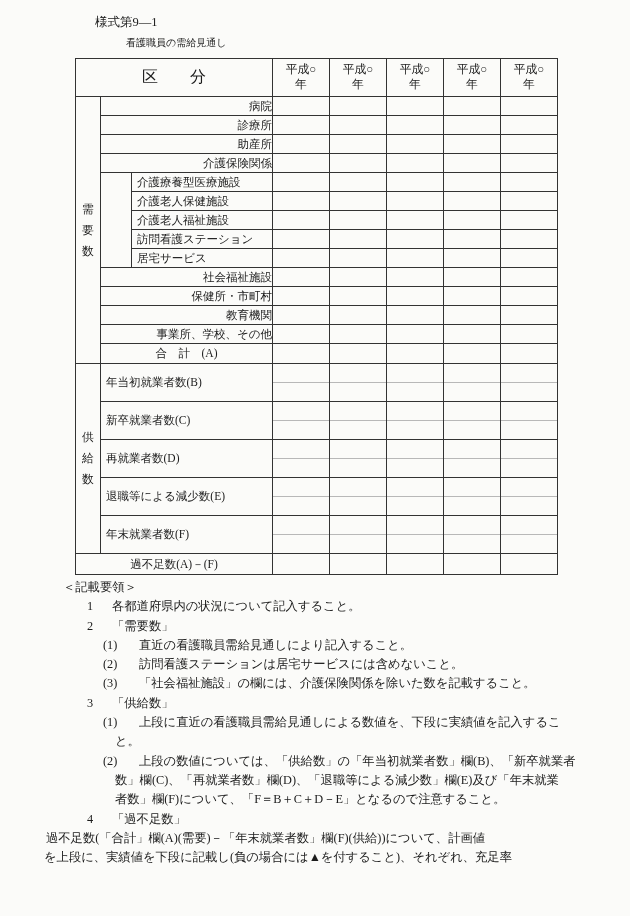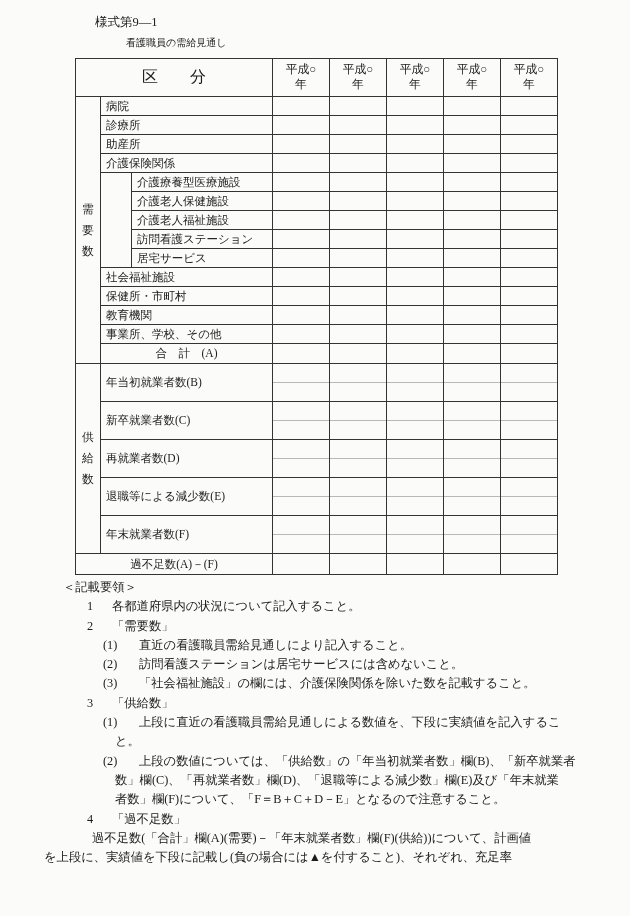--- a/index.html
+++ b/index.html
@@ -15,42 +15,42 @@
   table{
     position:absolute;left:75px;top:58px;
     border-collapse:collapse;table-layout:fixed;
   }
   th,td{
     border:1px solid #333;padding:0;font-weight:normal;
     font-size:11.5px;background:transparent;
   }
   th.cat-h{text-align:center;font-size:16px;}
   th.year-th{text-align:center;font-size:11.8px;line-height:1.3;padding:2px 0 3px 0;height:32px;}
-  td.label{padding-left:5px;text-align:left;height:18px;}
+  td.label{padding-left:5px;text-align:right;height:18px;}
   td.sub-label{padding-left:5px;text-align:left;height:18px;}
   td.indent-strip{border-top:1px solid #333;border-bottom:1px solid #333;}
   td.group-cell{text-align:center;vertical-align:middle;}
   .vchar{display:block;text-align:center;line-height:21px;font-size:11.8px;}
   td.center-label{text-align:center;height:19px;}
   td.data{height:18px;}
   td.supply-label{padding-left:5px;text-align:left;vertical-align:middle;height:37px;}
   td.split{vertical-align:top;}
   .sh-top{height:18px;border-bottom:1px solid #b8b8b8;}
   .sh-bottom{height:18px;}
   td.shortage-data{height:20px;}
   td.shortage-label{text-align:center;height:20px;}
 
   #notes{position:absolute;left:0;top:578px;width:630px;font-size:12.3px;line-height:19.3px;}
   .n-heading{padding-left:63px;}
   .n-item{padding-left:87px;}
   .n-item .num{display:inline-block;width:25px;}
   .n-sub{padding-left:103px;}
   .n-sub .num{display:inline-block;width:36px;}
   .n-cont{padding-left:115px;}
-  .n-para1{padding-left:92px;}
+  .n-para1{padding-left:46px;}
   .n-para{padding-left:44px;}
 </style>
 </head>
 <body>
 
 <div class="page">
   <div id="form-number">様式第9―1</div>
   <div id="doc-title">看護職員の需給見通し</div>
 
   <table id="main-table">

